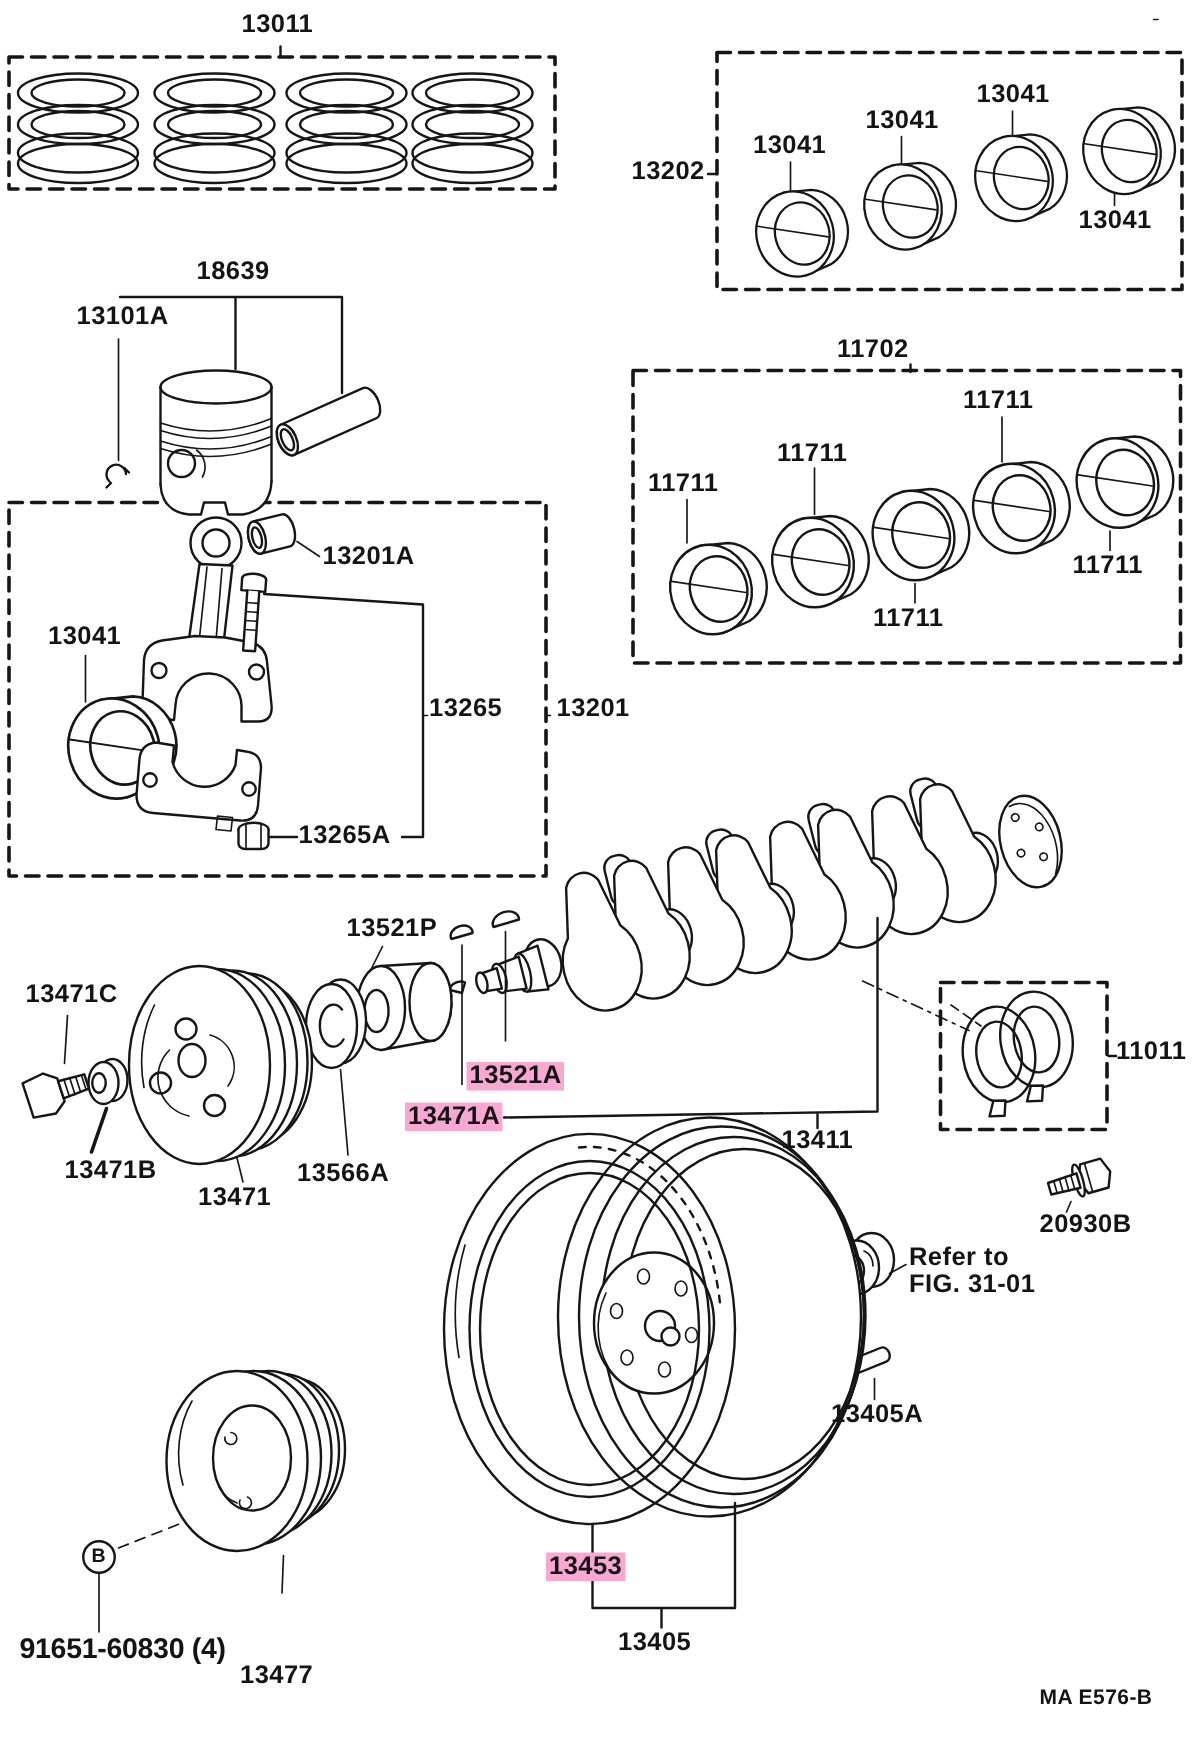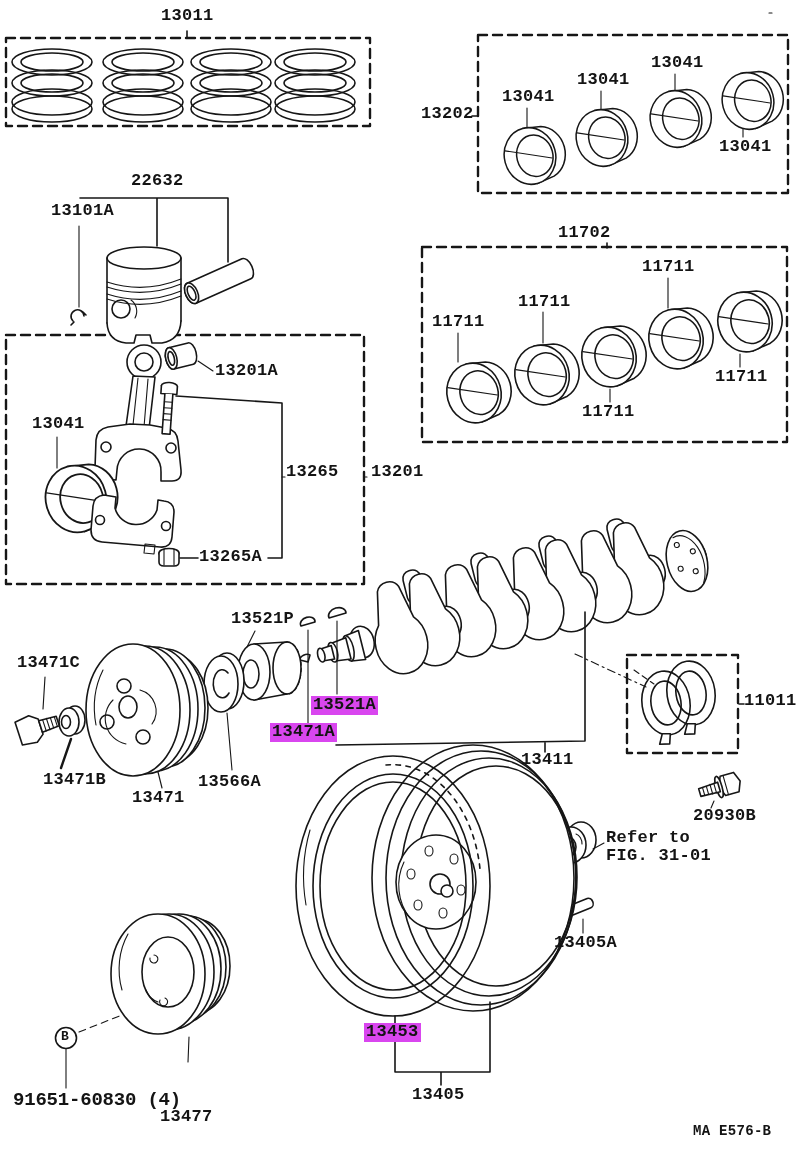--- a/index.html
+++ b/index.html
@@ -1,24 +1,24 @@
 <!DOCTYPE html>
 <html><head>
 <meta charset="utf-8">
 <style>
   html,body{margin:0;padding:0;background:#fff;}
   .stage{position:relative;width:800px;height:1158px;background:#fff;overflow:hidden;
-         font-family:Liberation Mono, monospace;}
+         font-family:Liberation Sans, sans-serif;}
   .stage svg{position:absolute;left:0;top:0;}
   .lbl{position:absolute;font-weight:700;font-size:17px;color:#141414;line-height:1.1;
        white-space:nowrap;letter-spacing:.3px;}
   .lbl.mid{font-size:19px;letter-spacing:-.2px;}
   .lbl.small{font-size:14px;}
   .lbl.tiny{font-size:13px;}
-  .lbl.bg{background:#d946ef;padding:0 2px;}
+  .lbl.bg{background:#f9a8d4;padding:0 2px;margin-top:12px;}
   .s{stroke:#161616;stroke-width:1.6;fill:none;stroke-linecap:round;stroke-linejoin:round;}
   .w{fill:#fff;}
   .thin{stroke-width:1.1;}
   .thick{stroke-width:2.4;}
 </style>
 </head>
 <body>
 
 <div class="stage">
 
@@ -316,21 +316,21 @@
 </svg>
 
 <div class="lbl" style="left:161px;top:7px">13011</div>
 
 <div class="lbl" style="left:421px;top:105px">13202</div>
 <div class="lbl" style="left:502px;top:88px">13041</div>
 <div class="lbl" style="left:577px;top:71px">13041</div>
 <div class="lbl" style="left:651px;top:54px">13041</div>
 <div class="lbl" style="left:719px;top:138px">13041</div>
 
-<div class="lbl" style="left:131px;top:172px">22632</div>
+<div class="lbl" style="left:131px;top:172px">18639</div>
 <div class="lbl" style="left:51px;top:202px">13101A</div>
 
 <div class="lbl" style="left:558px;top:224px">11702</div>
 <div class="lbl" style="left:432px;top:313px">11711</div>
 <div class="lbl" style="left:518px;top:293px">11711</div>
 <div class="lbl" style="left:642px;top:258px">11711</div>
 <div class="lbl" style="left:582px;top:403px">11711</div>
 <div class="lbl" style="left:715px;top:368px">11711</div>
 
 <div class="lbl" style="left:215px;top:362px">13201A</div>

